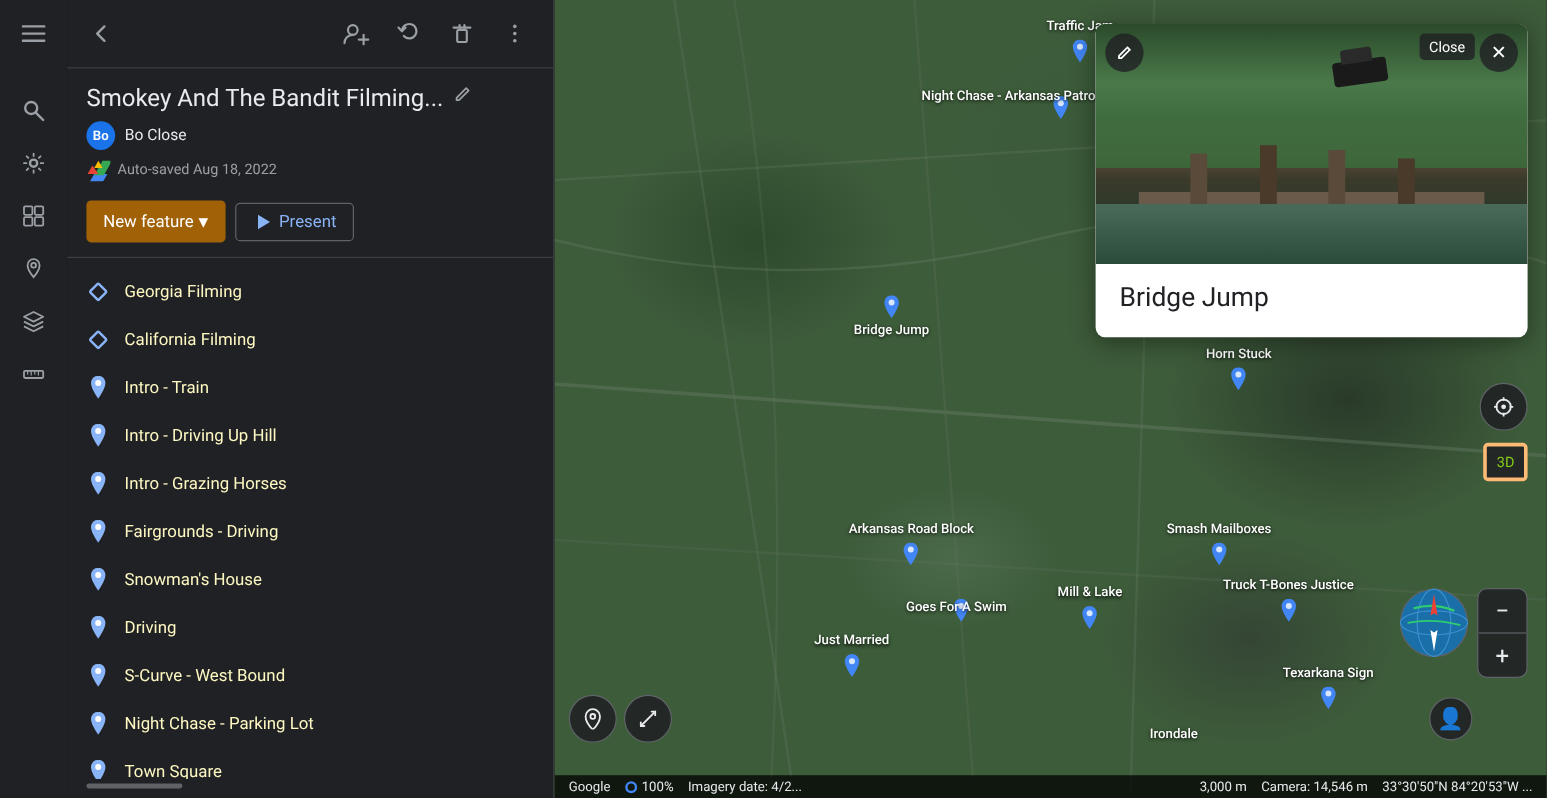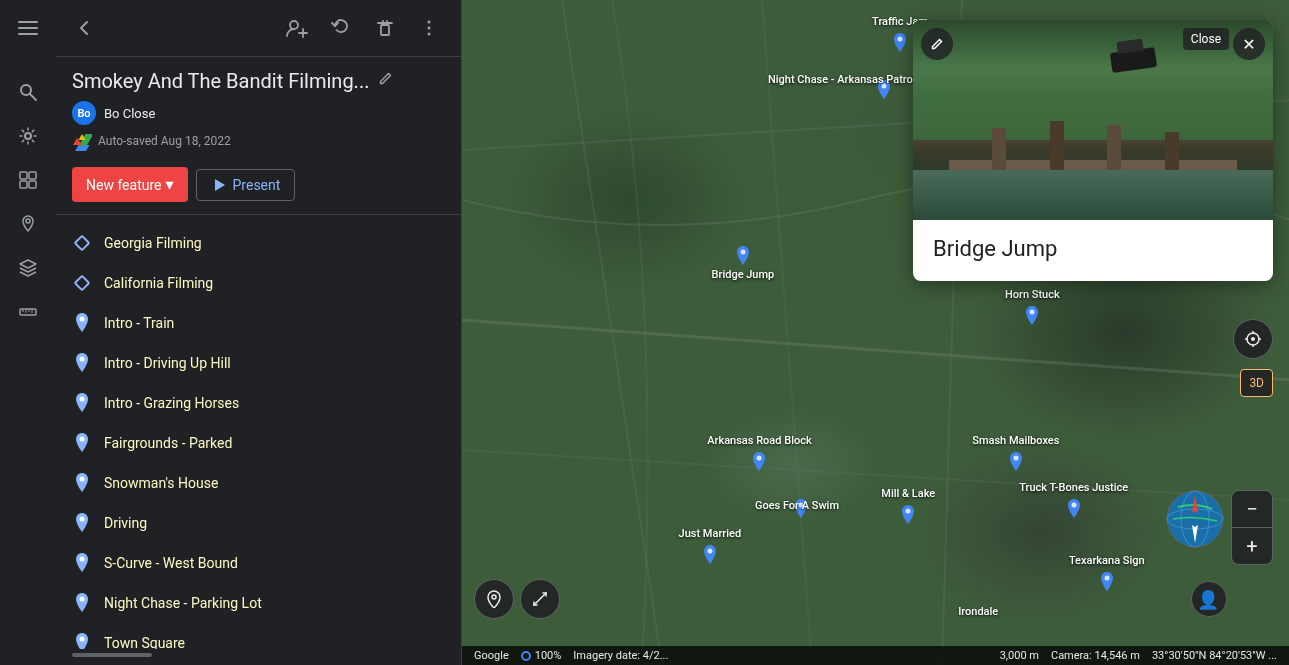--- a/index.html
+++ b/index.html
@@ -89,21 +89,21 @@
       width: 20px; height: 20px;
     }
     .autosave-text { font-size: 12px; color: #9aa0a6; }
 
     .action-row {
       display: flex; align-items: center; gap: 8px;
       padding: 8px 16px 12px 16px;
     }
     .btn-new-feature {
       display: flex; align-items: center; gap: 4px;
-      background: #ef4444; color: #fff;
+      background: #a16207; color: #fff;
       border: none; border-radius: 4px;
       padding: 8px 14px; font-size: 14px; cursor: pointer;
       font-family: inherit;
     }
     .btn-chevron { font-size: 16px; }
     .btn-present {
       display: flex; align-items: center; gap: 6px;
       background: transparent; color: #8ab4f8;
       border: 1px solid #5f6368; border-radius: 4px;
       padding: 7px 14px; font-size: 14px; cursor: pointer;
@@ -409,21 +409,21 @@
         <span class="layer-label">Intro - Grazing Horses</span>
       </div>
 
       <div class="layer-item">
         <div class="layer-icon">
           <svg width="16" height="20" viewBox="0 0 16 20" fill="none">
             <path d="M8 0C4.69 0 2 2.69 2 6c0 5 6 13 6 13s6-8 6-13c0-3.31-2.69-6-6-6z" fill="#8ab4f8"></path>
             <circle cx="8" cy="6" r="2.5" fill="#fff"></circle>
           </svg>
         </div>
-        <span class="layer-label">Fairgrounds - Parked</span>
+        <span class="layer-label">Fairgrounds - Driving</span>
       </div>
 
       <div class="layer-item">
         <div class="layer-icon">
           <svg width="16" height="20" viewBox="0 0 16 20" fill="none">
             <path d="M8 0C4.69 0 2 2.69 2 6c0 5 6 13 6 13s6-8 6-13c0-3.31-2.69-6-6-6z" fill="#8ab4f8"></path>
             <circle cx="8" cy="6" r="2.5" fill="#fff"></circle>
           </svg>
         </div>
         <span class="layer-label">Snowman's House</span>
@@ -639,21 +639,21 @@
           <circle cx="9" cy="9" r="2" fill="#e8eaed"></circle>
           <line x1="9" y1="1" x2="9" y2="4" stroke="#e8eaed" stroke-width="1.5"></line>
           <line x1="9" y1="14" x2="9" y2="17" stroke="#e8eaed" stroke-width="1.5"></line>
           <line x1="1" y1="9" x2="4" y2="9" stroke="#e8eaed" stroke-width="1.5"></line>
           <line x1="14" y1="9" x2="17" y2="9" stroke="#e8eaed" stroke-width="1.5"></line>
         </svg>
       </div>
     </div>
 
     <div style="position:absolute; right:16px; top:calc(48% + 50px);">
-      <div style="background:rgba(32,33,36,0.9);border-radius:4px;padding:6px 8px;font-size:12px;color:#fdba74;border:1px solid #fdba74;cursor:pointer;">3D</div>
+      <div style="background:rgba(32,33,36,0.9);border-radius:4px;padding:6px 8px;font-size:12px;color:#84cc16;border:3px solid #fdba74;cursor:pointer;">3D</div>
     </div>
 
     <div style="position:absolute; right:16px; bottom:100px; background:rgba(32,33,36,0.9); border-radius:8px; overflow:hidden; border:1px solid #5f6368;">
       <div style="width:40px;height:36px;display:flex;align-items:center;justify-content:center;cursor:pointer;color:#e8eaed;font-size:20px;">−</div>
       <div style="height:1px;background:#5f6368;"></div>
       <div style="width:40px;height:36px;display:flex;align-items:center;justify-content:center;cursor:pointer;color:#e8eaed;font-size:20px;">+</div>
     </div>
 
     <div style="position: absolute; right: 62px; bottom: 110px; margin-bottom: 0px;">
       <svg width="64" height="64" viewBox="0 0 64 64">

